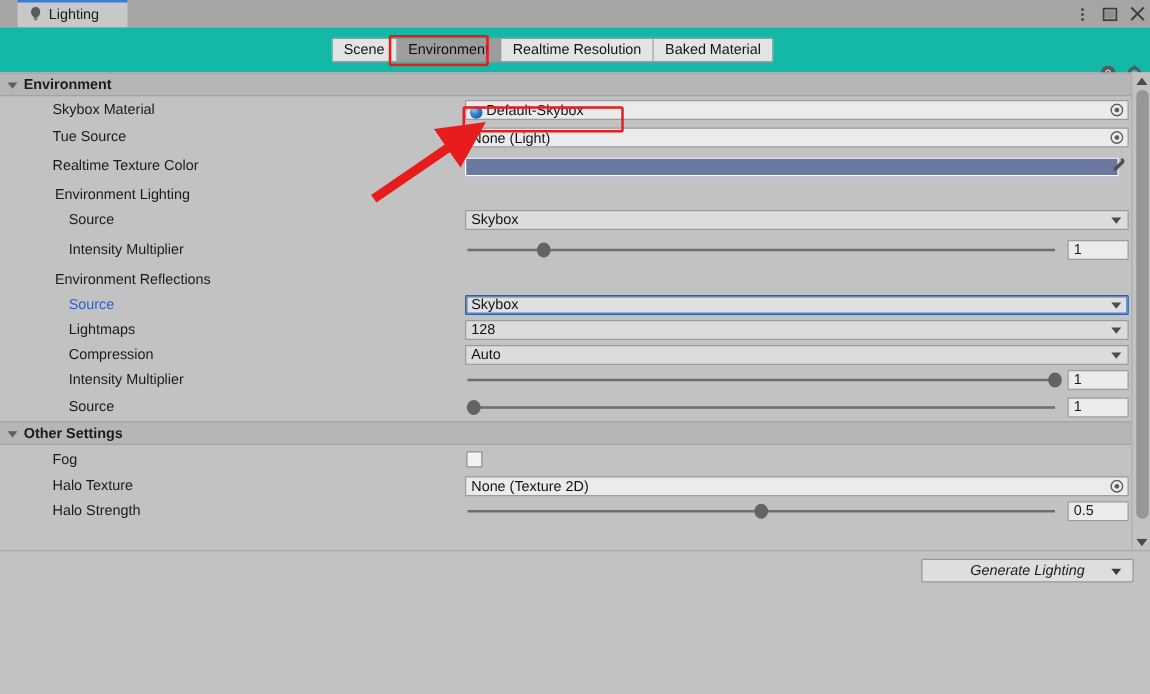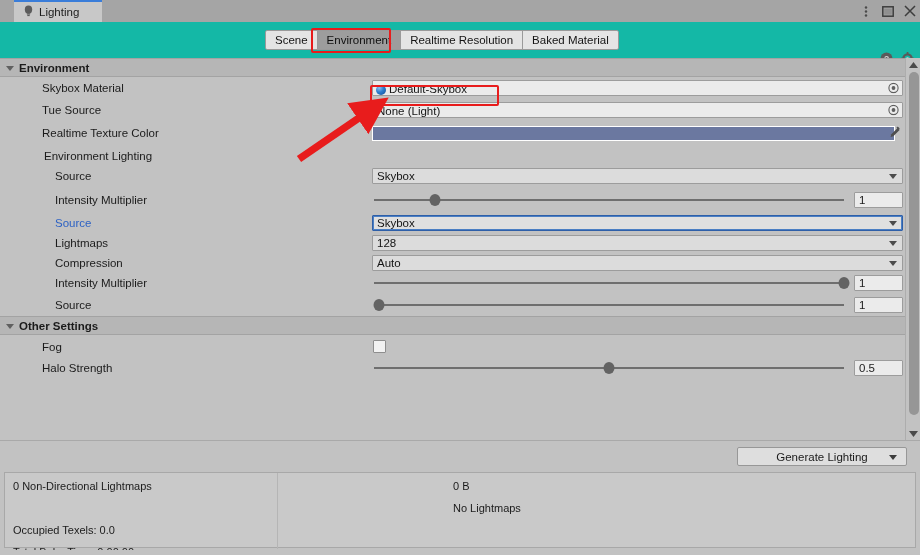--- a/index.html
+++ b/index.html
@@ -230,20 +230,21 @@
     border-top: 1px solid #a9a9a9;
   }
   .gen-btn {
     position: absolute; right: 13px; top: 6px;
     width: 170px; height: 19px;
     background: #dedede;
     border: 1px solid #979797;
     border-radius: 2px;
     display: flex; align-items: center; justify-content: center;
     font-size: 11.5px;
+    font-style: italic;
   }
   .gen-arrow {
     position: absolute; right: 9px; top: 50%; margin-top: -2px;
     width: 0; height: 0;
     border-left: 4px solid transparent;
     border-right: 4px solid transparent;
     border-top: 5px solid #3c3c3c;
   }
 
   .statusbox {
@@ -397,20 +398,23 @@
       <span class="row-label indent">Intensity Multiplier</span>
       <div class="slider">
         <div class="slider-track"></div>
         <div class="slider-thumb" id="sl-env-int" style="left: 13%;"></div>
       </div>
       <div class="numbox">
         <span>1</span>
       </div>
     </div>
 
+    <div class="row" style="height:21px">
+      <span class="group-label">Environment Reflections</span>
+    </div>
 
     <div class="row">
       <span class="row-label indent linked">Source</span>
       <div class="dropdown focused">
         <span>Skybox</span>
         <span class="dd-arrow"></span>
       </div>
     </div>
 
     <div class="row">
@@ -454,20 +458,32 @@
     <div class="section-hdr">
       <span class="foldout"></span>
       <span>Other Settings</span>
     </div>
 
     <div class="row" style="height:23px">
       <span class="row-label">Fog</span>
       <div class="checkbox"></div>
     </div>
 
+    <div class="row">
+      <span class="row-label">Halo Texture</span>
+      <div class="field">
+        <span>None (Texture 2D)</span>
+        <span class="pick-btn">
+          <svg width="11" height="11" viewBox="0 0 11 11">
+            <circle cx="5.5" cy="5.5" r="4.6" fill="none" stroke="#5e5e5e" stroke-width="1.1"></circle>
+            <circle cx="5.5" cy="5.5" r="1.9" fill="#5e5e5e"></circle>
+          </svg>
+        </span>
+      </div>
+    </div>
 
     <div class="row">
       <span class="row-label">Halo Strength</span>
       <div class="slider">
         <div class="slider-track"></div>
         <div class="slider-thumb" id="sl-halo" style="left: 50%;"></div>
       </div>
       <div class="numbox">
         <span>0.5</span>
       </div>
@@ -489,33 +505,20 @@
     </div>
   </div>
 
   <div class="genbar">
     <div class="gen-btn">
       <span>Generate Lighting</span>
       <span class="gen-arrow"></span>
     </div>
   </div>
 
-  <div class="statusbox">
-    <div class="sb-divider"></div>
-    <div class="sb-col1">
-      <div class="sb-line">0 Non-Directional Lightmaps</div>
-      <div class="sb-line"></div>
-      <div class="sb-line">Occupied Texels: 0.0</div>
-      <div class="sb-line">Total Bake Time: 0:00:00</div>
-    </div>
-    <div class="sb-col2">
-      <div class="sb-line">0 B</div>
-      <div class="sb-line">No Lightmaps</div>
-    </div>
-  </div>
 
   <div class="bottom-edge"></div>
 
   <div class="hl-box" id="hl-env-tab"></div>
   <div class="hl-box" id="hl-skybox"></div>
 
   <svg id="red-arrow" width="920" height="555">
     <defs>
       <marker id="ah" markerWidth="5" markerHeight="5" refX="2.3" refY="2.5" orient="auto">
         <path d="M0 0 L5 2.5 L0 5 Z" fill="#e81c1c"></path>

